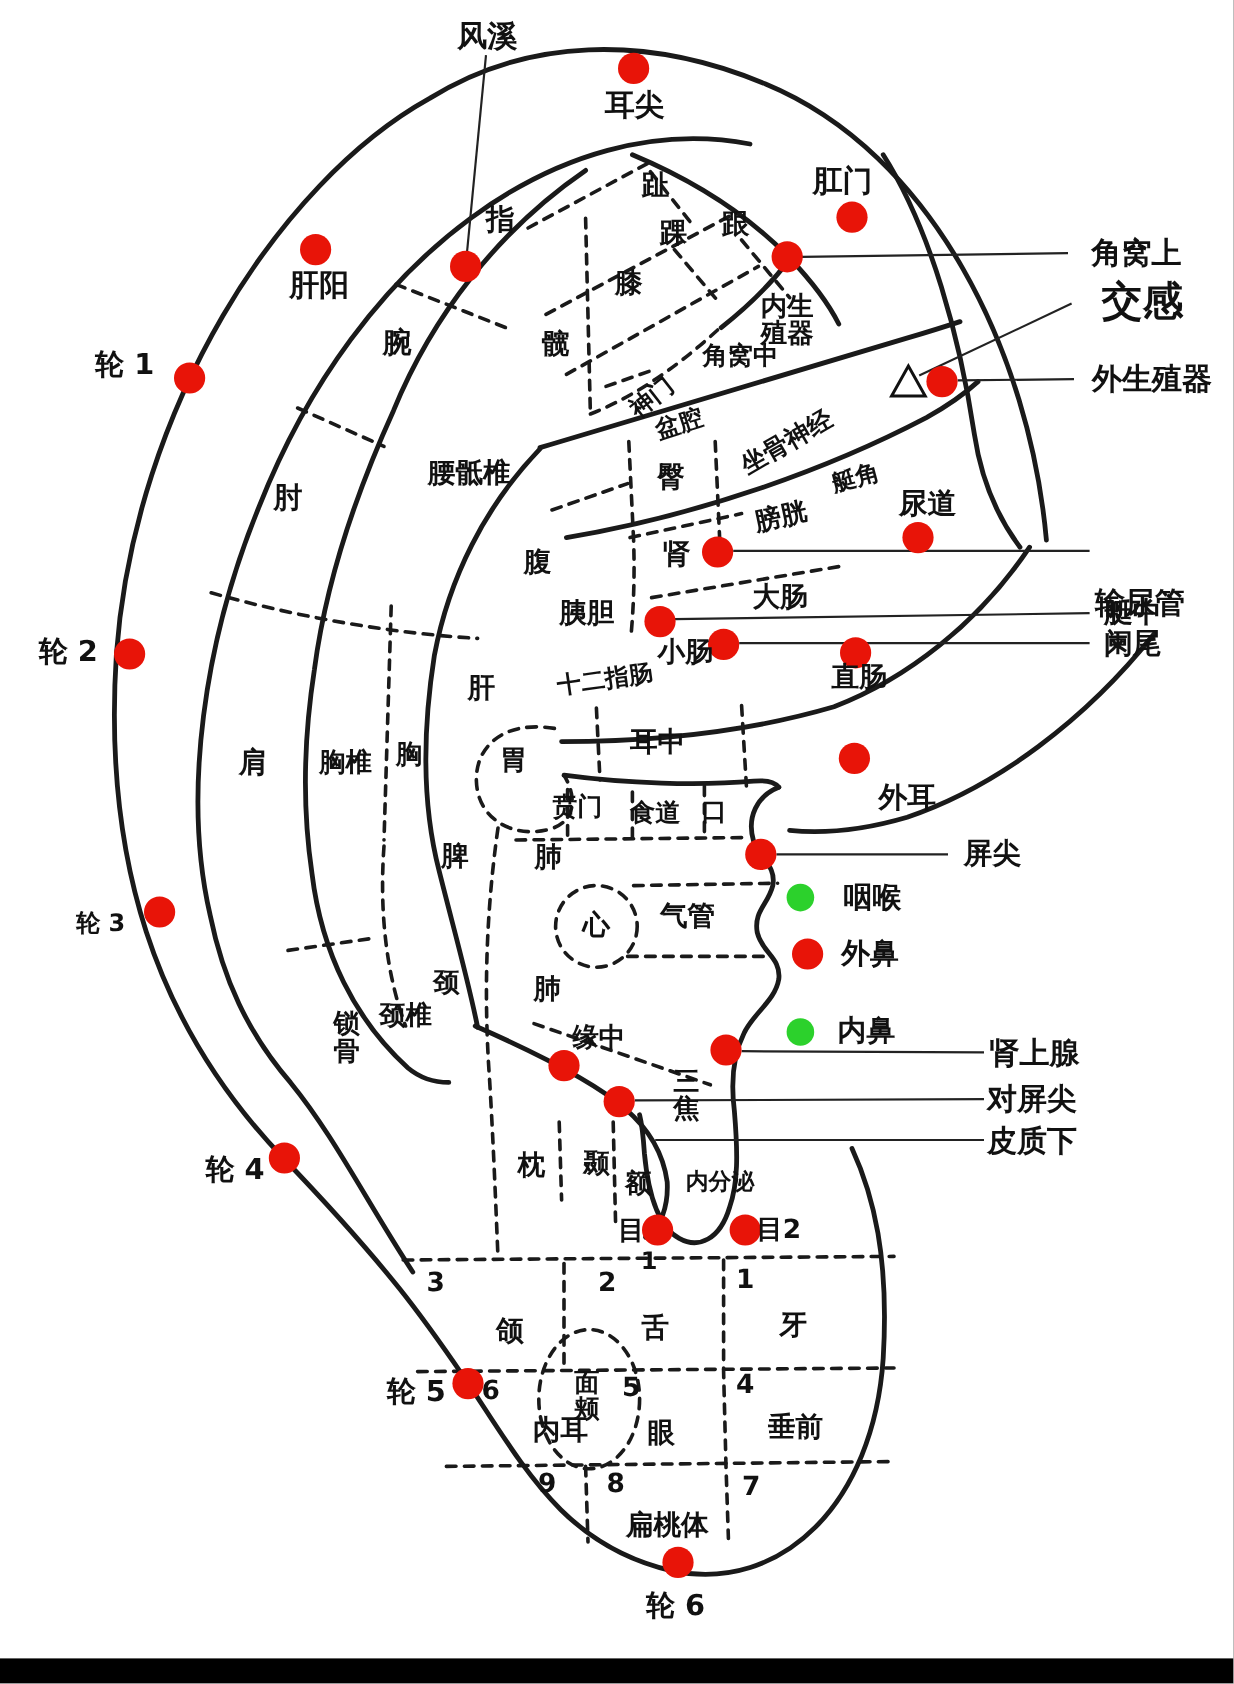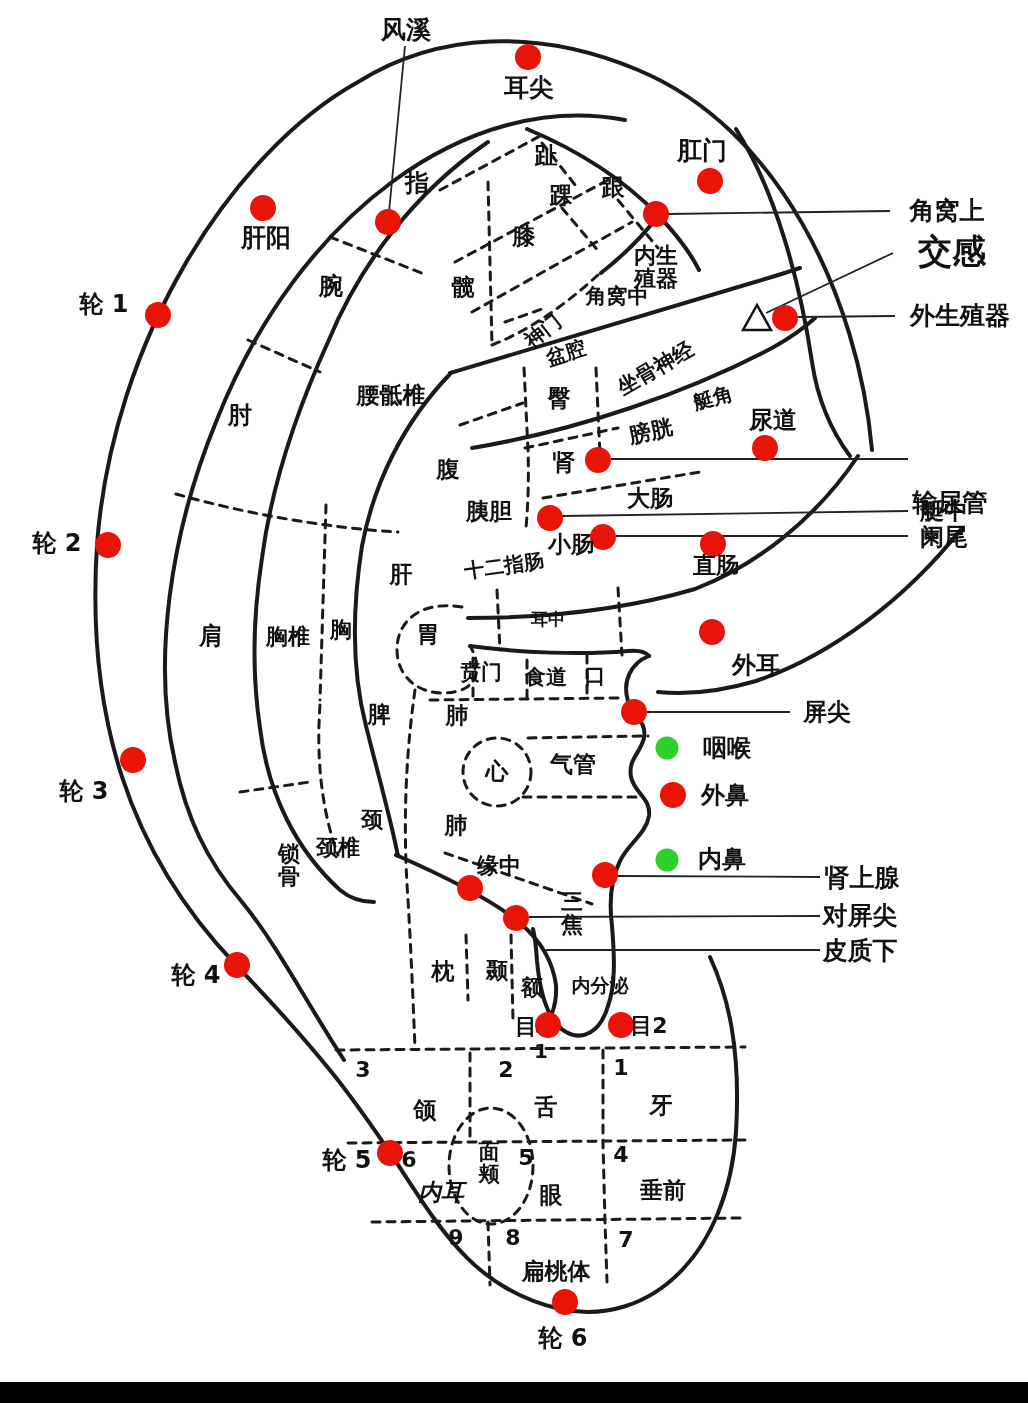--- a/index.html
+++ b/index.html
@@ -127,21 +127,21 @@
       </g>
   </svg>
 
   <div id="label-layer">
       <div class="lbl" style="left: 406px; top: 30px; font-size: 25px; transform: translate(-50%, -50%) rotate(0deg);">风溪</div>
       <div class="lbl" style="left: 529px; top: 88px; font-size: 25px; transform: translate(-50%, -50%) rotate(0deg);">耳尖</div>
       <div class="lbl" style="left: 702px; top: 151px; font-size: 25px; transform: translate(-50%, -50%) rotate(0deg);">肛门</div>
       <div class="lbl" style="left: 266px; top: 238px; font-size: 25px; transform: translate(-50%, -50%) rotate(0deg);">肝阳</div>
       <div class="lbl" style="left: 104px; top: 304px; font-size: 24px; transform: translate(-50%, -50%) rotate(0deg);">轮 1</div>
       <div class="lbl" style="left: 57px; top: 543px; font-size: 24px; transform: translate(-50%, -50%) rotate(0deg);">轮 2</div>
-      <div class="lbl" style="left: 84px; top: 791px; font-size: 24px; transform: translate(-50%, -50%) rotate(0deg);">轮 3</div>
+      <div class="lbl" style="left: 84px; top: 769px; font-size: 20px; transform: translate(-50%, -50%) rotate(0deg);">轮 3</div>
       <div class="lbl" style="left: 196px; top: 975px; font-size: 24px; transform: translate(-50%, -50%) rotate(0deg);">轮 4</div>
       <div class="lbl" style="left: 347px; top: 1160px; font-size: 24px; transform: translate(-50%, -50%) rotate(0deg);">轮 5</div>
       <div class="lbl" style="left: 563px; top: 1338px; font-size: 24px; transform: translate(-50%, -50%) rotate(0deg);">轮 6</div>
       <div class="lbl" style="left: 417px; top: 183px; font-size: 24px; transform: translate(-50%, -50%) rotate(0deg);">指</div>
       <div class="lbl" style="left: 546px; top: 156px; font-size: 23px; transform: translate(-50%, -50%) rotate(0deg);">趾</div>
       <div class="lbl" style="left: 613px; top: 188px; font-size: 23px; transform: translate(-50%, -50%) rotate(0deg);">跟</div>
       <div class="lbl" style="left: 561px; top: 196px; font-size: 23px; transform: translate(-50%, -50%) rotate(0deg);">踝</div>
       <div class="lbl" style="left: 524px; top: 237px; font-size: 23px; transform: translate(-50%, -50%) rotate(0deg);">膝</div>
       <div class="lbl" style="left: 463px; top: 288px; font-size: 23px; transform: translate(-50%, -50%) rotate(0deg);">髋</div>
       <div class="lbl" style="left: 331px; top: 286px; font-size: 24px; transform: translate(-50%, -50%) rotate(0deg);">腕</div>
@@ -164,21 +164,21 @@
       <div class="lbl" style="left: 448px; top: 470px; font-size: 23px; transform: translate(-50%, -50%) rotate(0deg);">腹</div>
       <div class="lbl" style="left: 489px; top: 512px; font-size: 23px; transform: translate(-50%, -50%) rotate(0deg);">胰胆</div>
       <div class="lbl" style="left: 650px; top: 499px; font-size: 23px; transform: translate(-50%, -50%) rotate(0deg);">大肠</div>
       <div class="lbl" style="left: 571px; top: 545px; font-size: 23px; transform: translate(-50%, -50%) rotate(0deg);">小肠</div>
       <div class="lbl" style="left: 504px; top: 566px; font-size: 20px; transform: translate(-50%, -50%) rotate(-8deg);">十二指肠</div>
       <div class="lbl" style="left: 401px; top: 575px; font-size: 23px; transform: translate(-50%, -50%) rotate(0deg);">肝</div>
       <div class="lbl" style="left: 716px; top: 566px; font-size: 23px; transform: translate(-50%, -50%) rotate(0deg);">直肠</div>
       <div class="lbl" style="left: 288px; top: 637px; font-size: 22px; transform: translate(-50%, -50%) rotate(0deg);">胸椎</div>
       <div class="lbl" style="left: 341px; top: 630px; font-size: 22px; transform: translate(-50%, -50%) rotate(0deg);">胸</div>
       <div class="lbl" style="left: 428px; top: 635px; font-size: 23px; transform: translate(-50%, -50%) rotate(0deg);">胃</div>
-      <div class="lbl" style="left: 548px; top: 620px; font-size: 17px; transform: translate(-50%, -50%) rotate(0deg);">耳中</div>
+      <div class="lbl" style="left: 548px; top: 620px; font-size: 23px; transform: translate(-50%, -50%) rotate(0deg);">耳中</div>
       <div class="lbl" style="left: 756px; top: 631px; font-size: 24px; transform: translate(-50%, -50%) rotate(0deg); margin-top: 34px;">外耳</div>
       <div class="lbl" style="left: 481px; top: 673px; font-size: 21px; transform: translate(-50%, -50%) rotate(0deg);">贲门</div>
       <div class="lbl" style="left: 546px; top: 678px; font-size: 21px; transform: translate(-50%, -50%) rotate(0deg);">食道</div>
       <div class="lbl" style="left: 595px; top: 677px; font-size: 21px; transform: translate(-50%, -50%) rotate(0deg);">口</div>
       <div class="lbl" style="left: 379px; top: 715px; font-size: 23px; transform: translate(-50%, -50%) rotate(0deg);">脾</div>
       <div class="lbl" style="left: 457px; top: 716px; font-size: 23px; transform: translate(-50%, -50%) rotate(0deg);">肺</div>
       <div class="lbl" style="left: 497px; top: 772px; font-size: 23px; transform: translate(-50%, -50%) rotate(0deg);">心</div>
       <div class="lbl" style="left: 573px; top: 765px; font-size: 23px; transform: translate(-50%, -50%) rotate(0deg);">气管</div>
       <div class="lbl" style="left: 456px; top: 826px; font-size: 23px; transform: translate(-50%, -50%) rotate(0deg);">肺</div>
       <div class="lbl" style="left: 372px; top: 820px; font-size: 22px; transform: translate(-50%, -50%) rotate(0deg);">颈</div>
@@ -197,21 +197,21 @@
       <div class="lbl" style="left: 506px; top: 1070px; font-size: 22px; transform: translate(-50%, -50%) rotate(0deg);">2</div>
       <div class="lbl" style="left: 621px; top: 1068px; font-size: 22px; transform: translate(-50%, -50%) rotate(0deg);">1</div>
       <div class="lbl" style="left: 425px; top: 1111px; font-size: 23px; transform: translate(-50%, -50%) rotate(0deg);">颌</div>
       <div class="lbl" style="left: 546px; top: 1108px; font-size: 23px; transform: translate(-50%, -50%) rotate(0deg);">舌</div>
       <div class="lbl" style="left: 661px; top: 1106px; font-size: 23px; transform: translate(-50%, -50%) rotate(0deg);">牙</div>
       <div class="lbl" style="left: 409px; top: 1160px; font-size: 22px; transform: translate(-50%, -50%) rotate(0deg);">6</div>
       <div class="lbl" style="left: 526px; top: 1158px; font-size: 22px; transform: translate(-50%, -50%) rotate(0deg);">5</div>
       <div class="lbl" style="left: 621px; top: 1155px; font-size: 22px; transform: translate(-50%, -50%) rotate(0deg);">4</div>
       <div class="lbl" style="left: 489px; top: 1164px; font-size: 21px; transform: translate(-50%, -50%) rotate(0deg);">面
 颊</div>
-      <div class="lbl" style="left: 441px; top: 1193px; font-size: 23px; transform: translate(-50%, -50%) rotate(0deg); font-style: italic;">内耳</div>
+      <div class="lbl" style="left: 467px; top: 1193px; font-size: 23px; transform: translate(-50%, -50%) rotate(0deg);">内耳</div>
       <div class="lbl" style="left: 551px; top: 1196px; font-size: 23px; transform: translate(-50%, -50%) rotate(0deg);">眼</div>
       <div class="lbl" style="left: 663px; top: 1191px; font-size: 23px; transform: translate(-50%, -50%) rotate(0deg);">垂前</div>
       <div class="lbl" style="left: 456px; top: 1238px; font-size: 22px; transform: translate(-50%, -50%) rotate(0deg);">9</div>
       <div class="lbl" style="left: 513px; top: 1238px; font-size: 22px; transform: translate(-50%, -50%) rotate(0deg);">8</div>
       <div class="lbl" style="left: 626px; top: 1240px; font-size: 22px; transform: translate(-50%, -50%) rotate(0deg);">7</div>
       <div class="lbl" style="left: 556px; top: 1272px; font-size: 23px; transform: translate(-50%, -50%) rotate(0deg);">扁桃体</div>
       <div class="lbl" style="left: 947px; top: 211px; font-size: 25px; transform: translate(-50%, -50%) rotate(0deg);">角窝上</div>
       <div class="lbl" style="left: 952px; top: 252px; font-size: 34px; transform: translate(-50%, -50%) rotate(0deg);">交感</div>
       <div class="lbl" style="left: 960px; top: 316px; font-size: 25px; transform: translate(-50%, -50%) rotate(0deg);">外生殖器</div>
       <div class="lbl" style="left: 950px; top: 459px; font-size: 25px; transform: translate(-50%, -50%) rotate(0deg); margin-top: 44px;">输尿管</div>

